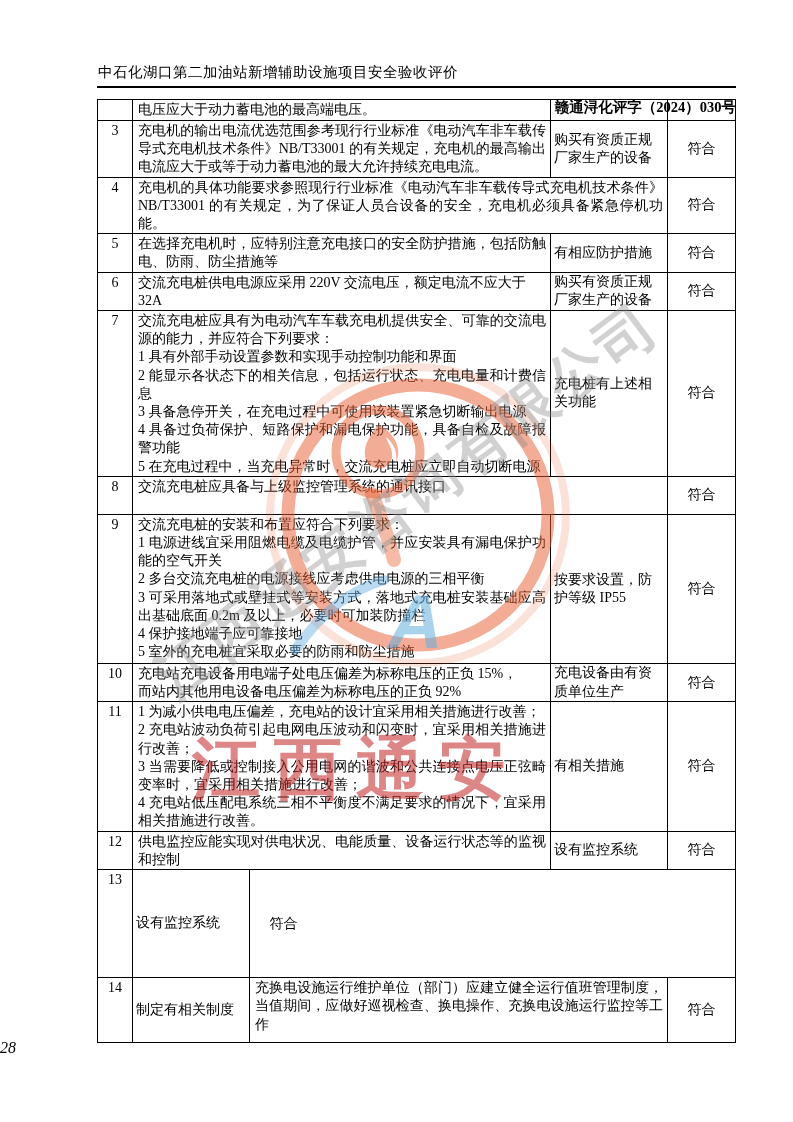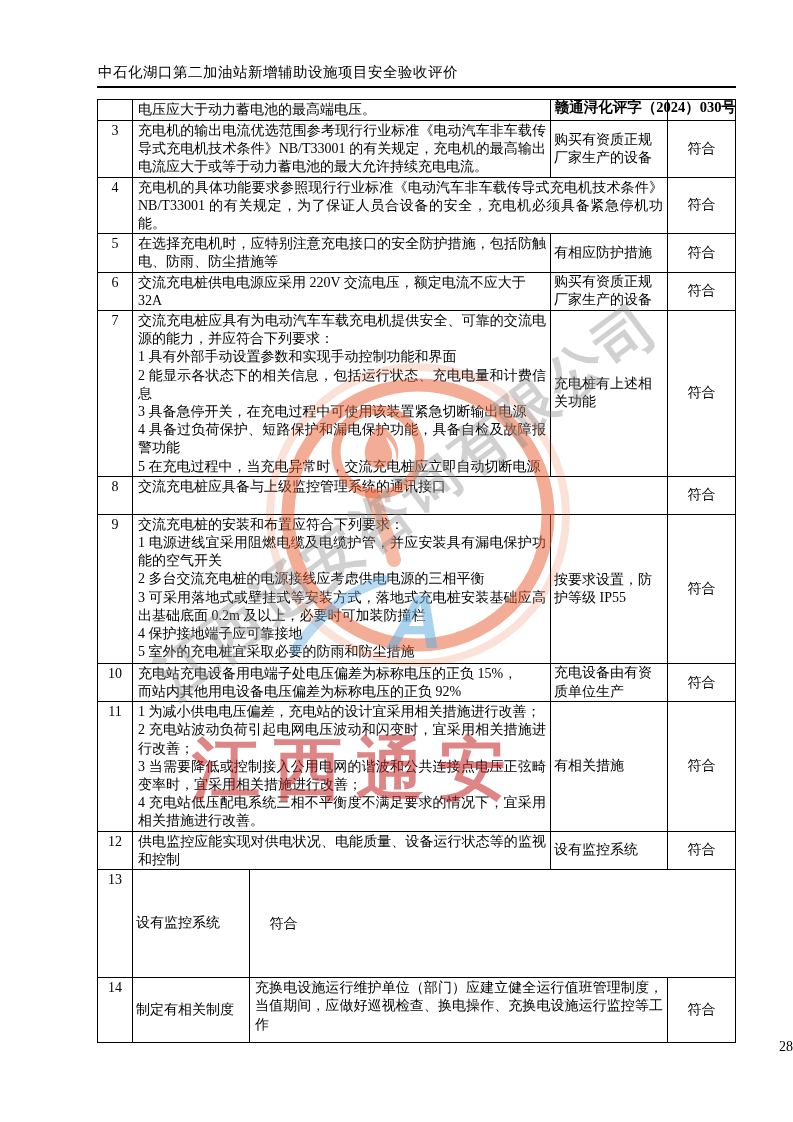--- a/index.html
+++ b/index.html
@@ -24,21 +24,21 @@
     text-align:justify;white-space:pre-wrap;word-break:break-all;
   }
   .c-measure{
     width:117px;flex:0 0 117px;font-size:14px;line-height:18.2px;padding:0 3px;
     display:flex;align-items:center;
   }
   .c-result{
     width:68px;flex:0 0 68px;font-size:14px;
     display:flex;align-items:center;justify-content:center;
   }
-  .page-number{position:absolute;left:0;right:0;top:1039px;text-align:right;font-size:14px;}
+  .page-number{position:absolute;left:0;right:0;top:1039px;text-align:left;font-size:16px;font-style:italic;}
   .watermark-layer{position:absolute;left:0;top:0;width:793px;height:1122px;z-index:2;pointer-events:none;}
 </style>
 </head>
 <body>
 
 <div class="header-left">中石化湖口第二加油站新增辅助设施项目安全验收评价</div>
 <div class="header-right">赣通浔化评字（2024）030号</div>
 <div class="header-rule"></div>
 
 <div class="doc-table">

